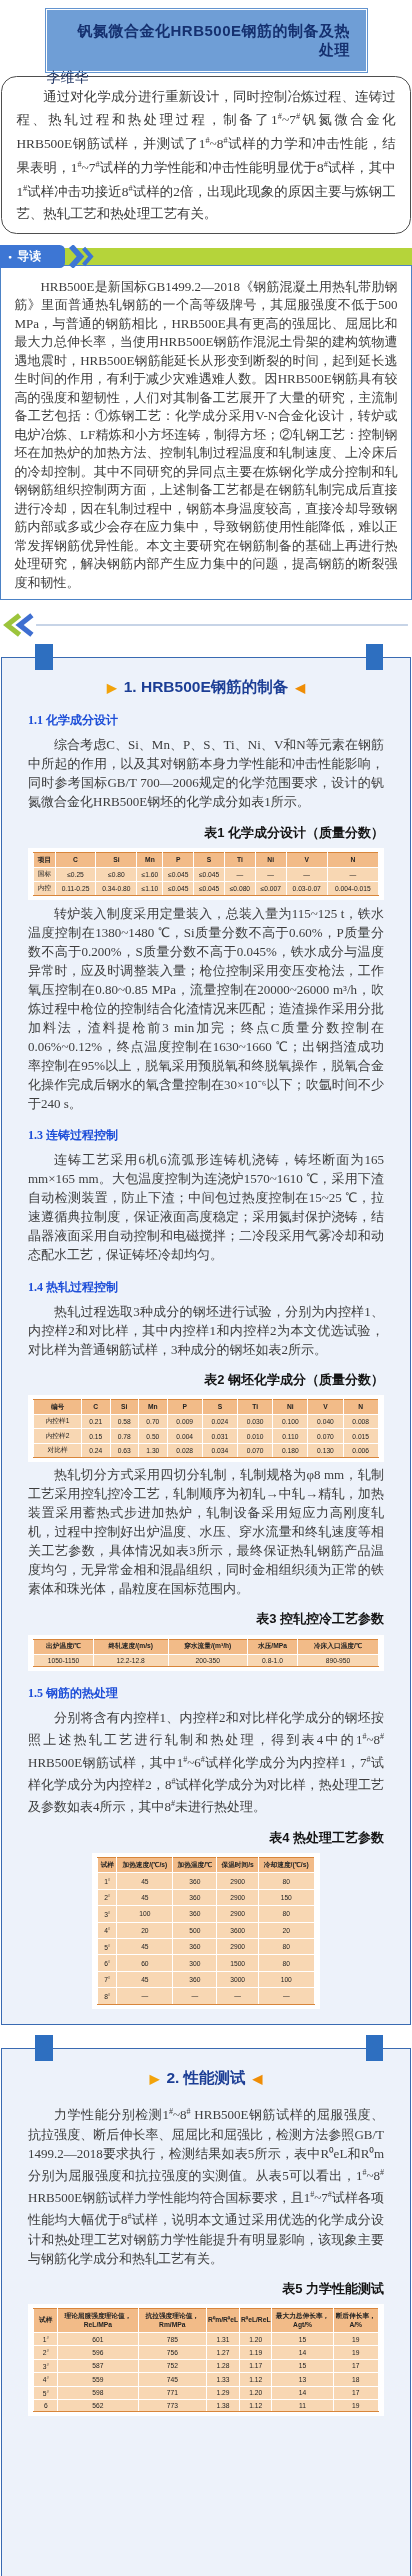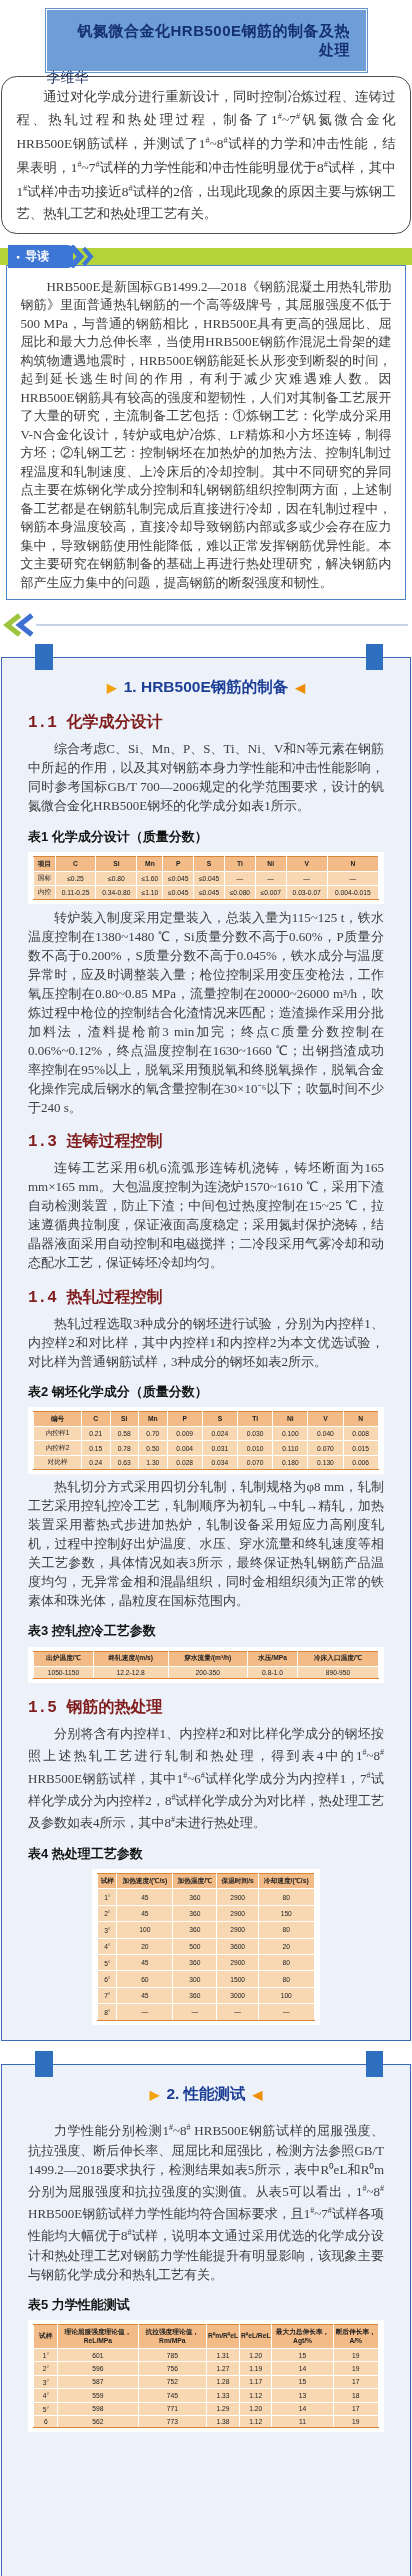--- a/index.html
+++ b/index.html
@@ -15,53 +15,53 @@
   .author{ color:#1d3160; font-family:"Liberation Sans",sans-serif;
            font-size:14px; margin-top:9px; }
 
   
   .abstract-box{ margin:4.1px 1px 0; border:1.5px solid #4e4e4e; border-radius:15.5px;
                  padding:9.3px 14.4px 4.1px; min-height:158px; }
   .abstract-box p{ font-size:13.4px; line-height:20.6px; color:#3b3b3b; text-indent:2em; text-align:justify; }
 
   
   .guide-bar{ margin-top:13.4px; height:17.5px; background:#b5d43a; position:relative; }
-  .guide-badge{ position:absolute; left:8px; top:-2.6px; height:23px; width:65px; background:#3d76d4;
+  .guide-badge{ position:absolute; left:0; top:-2.6px; height:23px; width:65px; background:#3d76d4;
                 border-radius:0 5.2px 5.2px 0; display:flex; align-items:center; gap:5.2px;
                 padding-left:8.2px; color:#fff; font-family:"Liberation Sans",sans-serif;
                 font-weight:bold; font-size:12px; }
   .guide-badge .dot{ font-size:6.2px; }
   .guide-chevron{ position:absolute; left:68px; top:-2.6px; }
 
   
-  .intro-box{ margin:0 6px; border:1.5px solid #4c82c6; padding:11.3px 13.4px 7.2px; min-height:325px; }
+  .intro-box{ margin:0 0; border:1.5px solid #4c82c6; padding:11.3px 13.4px 7.2px; min-height:325px; }
   .intro-box p{ font-size:13px; line-height:18.5px; color:#3d3d3d; text-indent:2em; text-align:justify; }
 
   
   .divider{ margin-top:12.4px; height:24px; position:relative; }
 
   
   .panel{ position:relative; margin:20.6px 1px 0; border:1px solid #396ab2; background:#edf2fa;
           padding:13.4px 26px 15.5px; }
   .panel.p2, .panel.p3{ margin-top:23px; }
   .panel.p1{ min-height:1335px; }
   .panel.p2{ min-height:779px; }
   .tab{ position:absolute; top:-14.4px; width:17.5px; height:26px; background:#2e6fc0; }
   .tab.l{ left:33px; } .tab.r{ right:27px; }
 
   .sec-head{ text-align:center; font-family:"Liberation Sans",sans-serif; font-weight:bold;
              font-size:15.5px; color:#1c3e95; margin:5.2px 0 13.4px; }
   .sec-head .ar{ color:#f2a30a; font-size:12.4px; margin-right:7.2px; }
   .sec-head .al{ color:#ef8d05; font-size:12.4px; margin-left:7.2px; }
 
-  .subhead{ font-family:Liberation Mono, monospace; font-weight:bold; font-size:16px;
-            color:#7f1d1d; margin:14.4px 0 6.2px; }
+  .subhead{ font-family:Liberation Serif, serif; font-weight:bold; font-size:12px;
+            color:#1d4ed8; margin:14.4px 0 6.2px; }
   .panel p.body{ font-size:13px; line-height:19px; color:#3d3d3d; text-indent:2em;
                  text-align:justify; margin:3.1px 0; }
-  .tbl-caption{ text-align:left; font-family:"Liberation Sans",sans-serif; font-weight:bold;
+  .tbl-caption{ text-align:right; font-family:"Liberation Sans",sans-serif; font-weight:bold;
                 font-size:13px; color:#141414; margin:12.4px 0 6.2px; }
 
   
   .tablewrap{ background:#fff; padding:4.1px 5.2px; }
   .tablewrap.narrow{ width:64%; margin:0 auto; }
   table{ width:100%; border-collapse:collapse; font-family:"Liberation Sans",sans-serif;
          color:#222; text-align:center; }
   th{ background:#f2bb88; font-size:6.7px; font-weight:bold; padding:2.6px 1px;
       border:1px solid #fff; border-top:1.5px solid #d8853a; line-height:1.3; }
   td{ background:#f8d7b3; font-size:6.7px; padding:2.1px 1px; border:1px solid #fff; }

